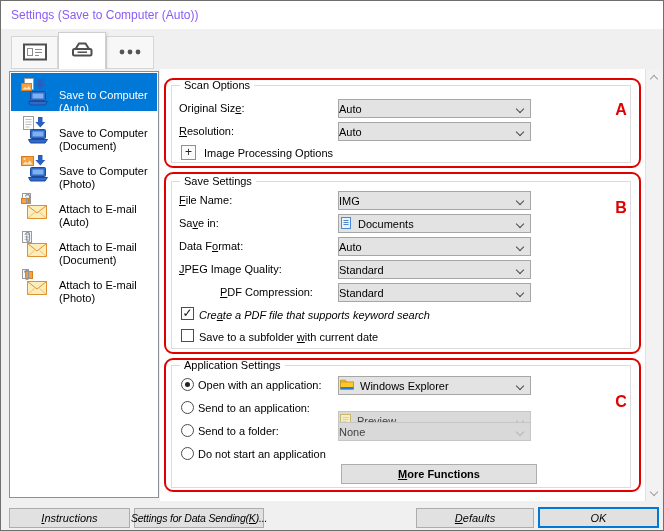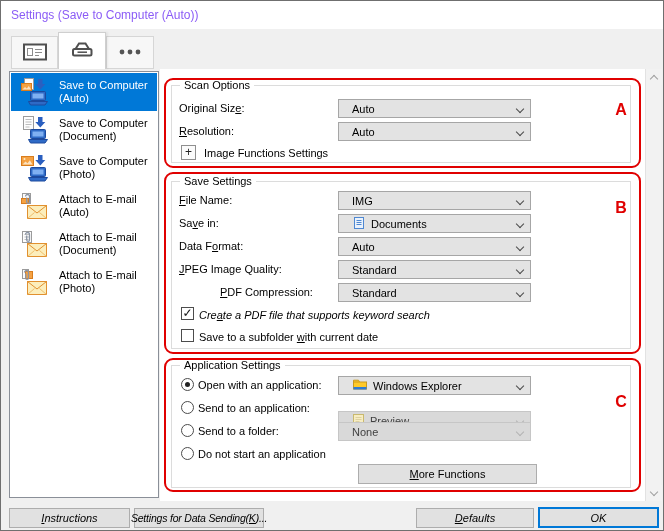--- a/index.html
+++ b/index.html
@@ -14,37 +14,37 @@
   #title{position:absolute;left:10px;top:7px;font-size:12px;color:#8b5cf6;white-space:nowrap;}
   
   #tabstrip{position:absolute;left:0;top:28px;width:100%;height:40px;background:#f0f0f0;}
   .tab{position:absolute;display:flex;align-items:center;justify-content:center;}
   .tab.inactive{top:7px;height:33px;background:#f7f7f7;border:1px solid #d6d6d6;}
   .tab.active{top:3px;height:37px;background:#ffffff;border:1px solid #cfcfcf;border-bottom:none;box-shadow:2px 0 2px rgba(0,0,0,.06);z-index:2;}
   
   #sidebar{position:absolute;left:8px;top:70px;width:150px;height:427px;background:#fff;border:1px solid #8a8f98;}
   .side-item{position:absolute;left:1px;width:146px;height:38px;cursor:default;}
   .side-item .ic{position:absolute;left:9px;top:5px;width:28px;height:28px;}
-  .side-item .txt{position:absolute;left:48px;top:6px;line-height:13px;white-space:nowrap;}
+  .side-item .txt{position:absolute;left:48px;top:16px;line-height:13px;white-space:nowrap;}
   .side-item.selected{background:#0078d7;color:#fff;}
   
   #mainpanel{position:absolute;left:159px;top:68px;width:485px;height:432px;background:#ffffff;}
   
   #scrollbar{position:absolute;left:644px;top:68px;width:16px;height:432px;background:#f2f2f2;border-left:1px solid #e2e2e2;}
   .sb-btn{position:absolute;left:0;width:16px;height:16px;background:#f2f2f2;display:flex;align-items:center;justify-content:center;}
   .sb-chev{width:6px;height:6px;border-right:1.4px solid #9f9f9f;border-bottom:1.4px solid #9f9f9f;}
   .sb-up .sb-chev{transform:rotate(-135deg);margin-top:3px;}
   .sb-down .sb-chev{transform:rotate(45deg);margin-bottom:3px;}
   
   .group{position:absolute;border:1px solid #dcdcdc;}
   .group-title{position:absolute;top:-7px;left:8px;background:#fff;padding:0 4px;white-space:nowrap;}
   .lbl{position:absolute;white-space:nowrap;}
   
   .combo{position:absolute;width:193px;height:19px;background:#e3e3e3;border:1px solid #a6a6a6;
-         display:flex;align-items:center;padding:0 20px 0 13px;white-space:nowrap;cursor:default;}
+         display:flex;align-items:center;padding:0 20px 0 0;white-space:nowrap;cursor:default;}
   .combo .chev{position:absolute;right:7px;top:6px;width:6px;height:6px;border-right:1.4px solid #4a4a4a;border-bottom:1.4px solid #4a4a4a;transform:rotate(45deg);}
   .combo svg{margin-right:5px;flex:0 0 auto;}
   .combo.disabled{background:#d9d9d9;border-color:#c6c6c6;color:#414141;}
   .combo.disabled .chev{border-color:#b3b3b3;}
   
   .cb{position:absolute;width:13px;height:13px;background:#fff;border:1px solid #4c4c4c;display:flex;align-items:center;justify-content:center;font-size:12px;line-height:11px;color:#111;}
   .radio{position:absolute;width:13px;height:13px;background:#fff;border:1px solid #4c4c4c;border-radius:50%;}
   .radio.on::after{content:"";position:absolute;left:3px;top:3px;width:5px;height:5px;border-radius:50%;background:#222;}
   
   .btn{position:absolute;background:#e1e1e1;border:1px solid #adadad;display:flex;align-items:center;justify-content:center;white-space:nowrap;cursor:default;}
@@ -208,21 +208,21 @@
     <span class="chev"></span>
   </div>
   <div class="lbl" style="left:178px;top:124px;"><u>R</u>esolution:</div>
   <div class="combo" style="left:337px;top:121px;">
     <span>Auto</span>
     <span class="chev"></span>
   </div>
   <div class="plusbtn" style="left:180px;top:144px;">
     <span>+</span>
   </div>
-  <div class="lbl" style="left:203px;top:146px;">Image Functions Settings</div>
+  <div class="lbl" style="left:203px;top:146px;">Image Processing Options</div>
 
   <div class="group" style="left:170px;top:180px;width:460px;height:168px;">
     <div class="group-title">Save Settings</div>
   </div>
   <div class="lbl" style="left:178px;top:193px;"><u>F</u>ile Name:</div>
   <div class="combo" style="left:337px;top:190px;">
     <span>IMG</span>
     <span class="chev"></span>
   </div>
   <div class="lbl" style="left:178px;top:216px;">Sa<u>v</u>e in:</div>
@@ -287,21 +287,21 @@
     <span class="chev"></span>
   </div>
   <div class="radio" style="left:180px;top:423px;"></div>
   <div class="lbl" style="left:197px;top:424px;">Send to a folder:</div>
   <div class="combo disabled" style="left:337px;top:421px;">
     <span>None</span>
     <span class="chev"></span>
   </div>
   <div class="radio" style="left:180px;top:446px;"></div>
   <div class="lbl" style="left:197px;top:447px;">Do not start an application</div>
-  <div class="btn" style="left:357px;top:463px;width:179px;height:20px;">
+  <div class="btn" style="left:340px;top:463px;width:196px;height:20px;font-weight:bold;">
     <span><u>M</u>ore Functions</span>
   </div>
 
   <div id="scrollbar">
     <div class="sb-btn sb-up" style="top:0;">
         <span class="sb-chev"></span>
       </div>
     <div class="sb-btn sb-down" style="top:416px;">
         <span class="sb-chev"></span>
       </div>

